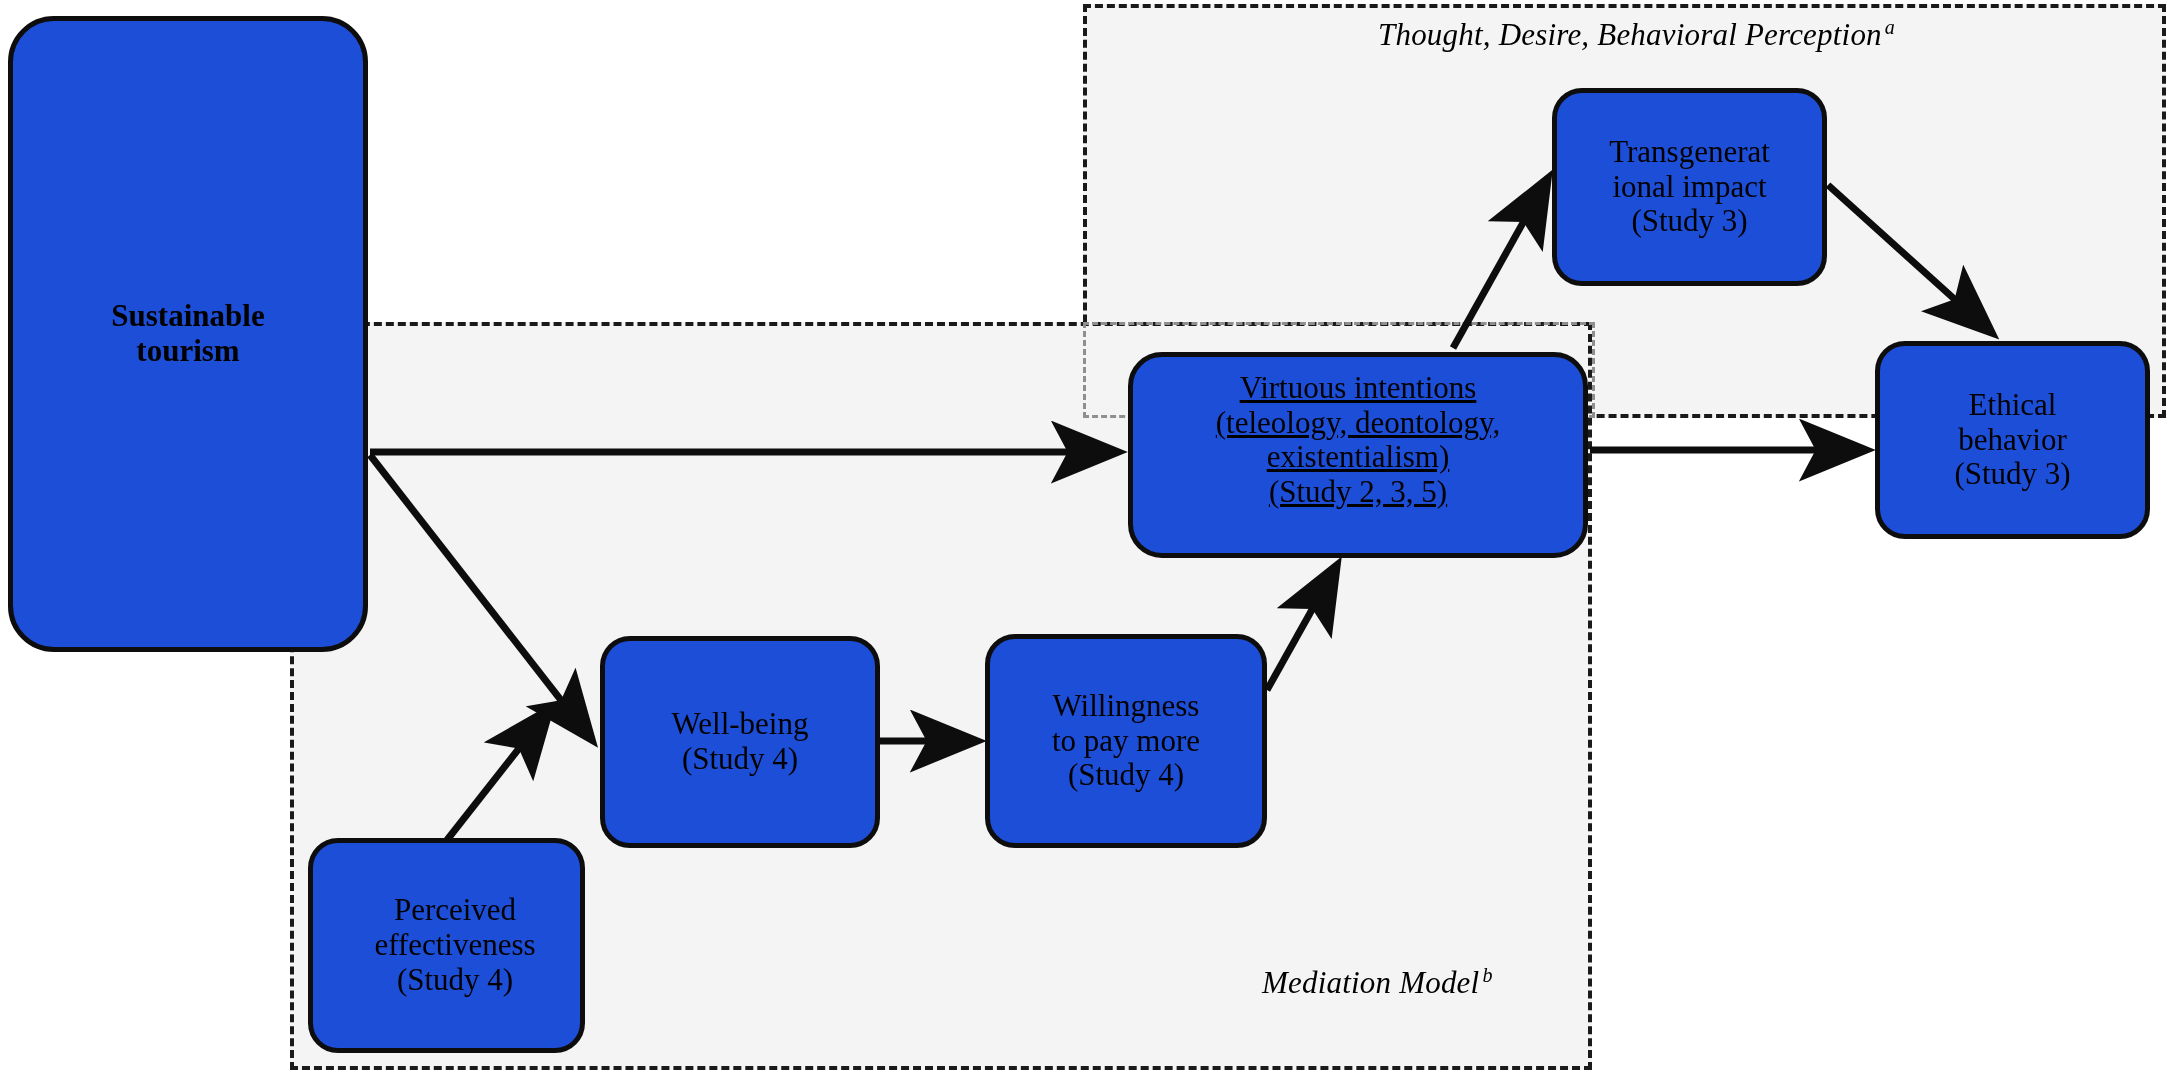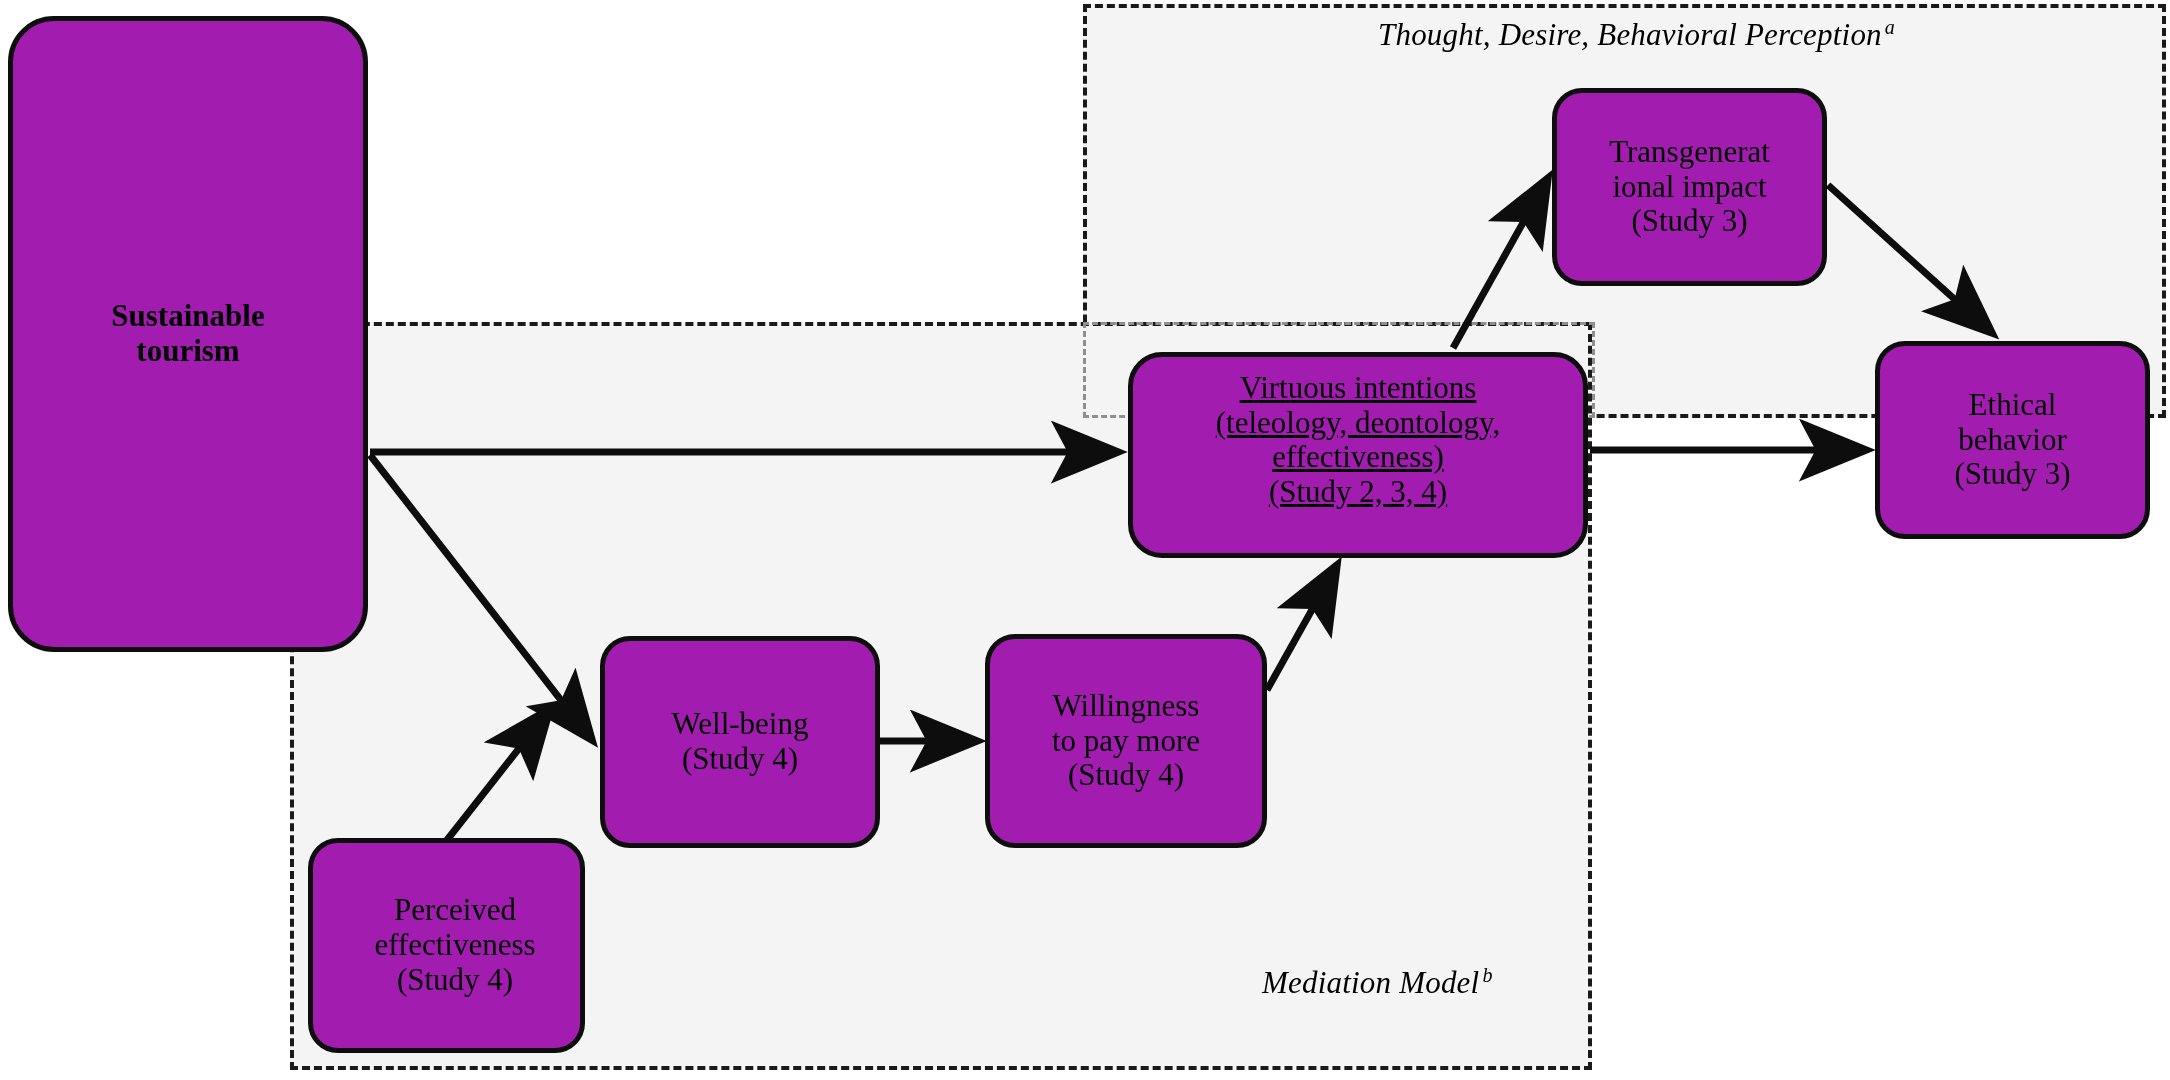--- a/index.html
+++ b/index.html
@@ -11,21 +11,21 @@
   .region{position:absolute;box-sizing:border-box;}
   .region.shaded{background:#f4f4f4;}
   .region.thick{border:4px dashed #1a1a1a;}
   .region.thin{border:3px dashed #8f8f8f;background:transparent;}
 
   .region-label{position:absolute;font-style:italic;font-size:31px;
       white-space:nowrap;letter-spacing:.2px;}
   .region-label sup{font-size:20px;font-style:italic;padding-left:3px;}
 
   
-  .node{position:absolute;box-sizing:border-box;background:#a21caf;
+  .node{position:absolute;box-sizing:border-box;background:#1d4ed8;
         border:5px solid #0d0d0d;border-radius:30px;
         display:flex;flex-direction:column;align-items:center;
         justify-content:center;text-align:right;overflow:hidden;
         line-height:1.12;font-size:31px;}
   .node .ln{display:block;white-space:nowrap;}
   .node .study{display:block;white-space:nowrap;}
 
   #n-sustainable{left:8px;top:16px;width:360px;height:636px;border-radius:46px;font-weight:bold;}
   #n-virtuous{left:1128px;top:352px;width:460px;height:206px;border-radius:34px;
       justify-content:flex-start;padding-top:14px;text-decoration:underline;}
@@ -79,22 +79,22 @@
   </svg>
 
   <div class="node" id="n-sustainable">
     <span class="ln">Sustainable</span>
     <span class="ln">tourism</span>
   </div>
 
   <div class="node" id="n-virtuous">
     <span class="ln">Virtuous intentions</span>
     <span class="ln">(teleology, deontology,</span>
-    <span class="ln">effectiveness)</span>
-    <span class="study">(Study 2, 3, 4)</span>
+    <span class="ln">existentialism)</span>
+    <span class="study">(Study 2, 3, 5)</span>
   </div>
 
   <div class="node" id="n-trans">
     <span class="ln">Transgenerat</span>
     <span class="ln">ional impact</span>
     <span class="study">(Study 3)</span>
   </div>
 
   <div class="node" id="n-ethical">
     <span class="ln">Ethical</span>

